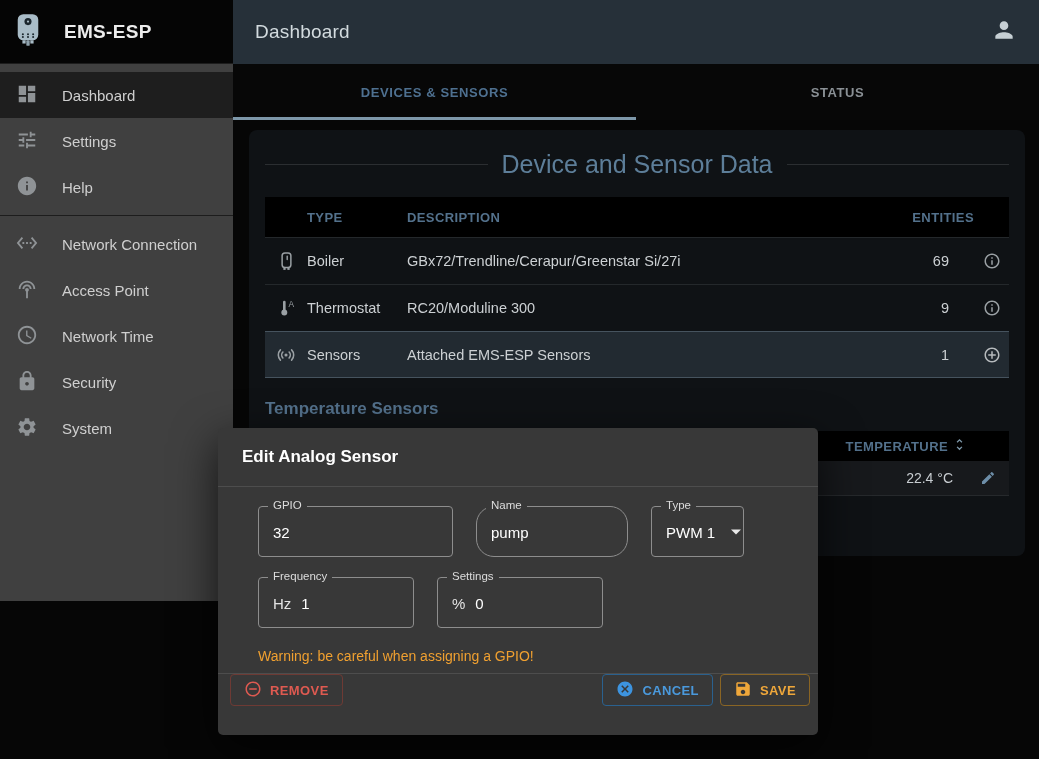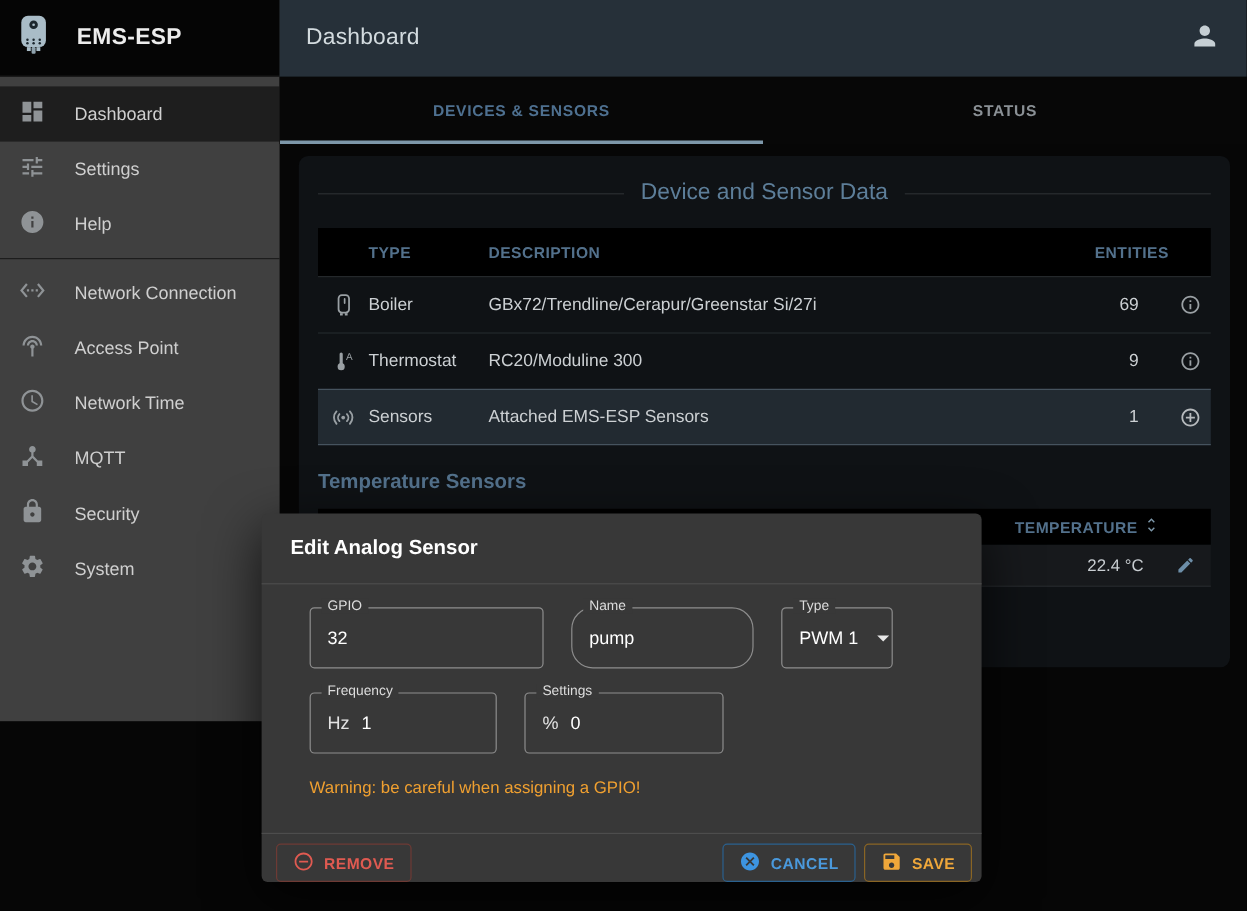--- a/index.html
+++ b/index.html
@@ -29,21 +29,21 @@
   .tabbar { position:absolute; left:233px; top:64px; right:0; height:56px; display:flex; background:#070707; }
   .tab { flex:1; display:flex; align-items:center; justify-content:center; font-size:13px;
          font-weight:700; letter-spacing:.6px; color:#8a9095; cursor:pointer; }
   .tab.active { color:#4e7090; box-shadow:inset 0 -3px 0 #7d97a9; }
 
   
   .card { position:absolute; left:249px; top:130px; width:776px; height:426px;
           background:#0f1215; border-radius:8px; padding:16px; }
   .card-title-row { display:flex; align-items:center; gap:14px; margin:4px 0 18px; }
   .card-title-row .line { flex:1; height:1px; background:#2b2e31; }
-  .card-title { color:#5d7e99; font-size:19px; }
+  .card-title { color:#5d7e99; font-size:25px; }
 
   .dev-header, .dev-row { display:flex; align-items:center; }
   .dev-header { height:40px; background:#000; color:#53718c; font-size:13px; font-weight:700; letter-spacing:.4px; }
   .dev-row { height:47px; border-top:1px solid #24282b; color:#ccd0d3; font-size:14.5px; cursor:pointer; }
   .dev-row.selected { background:#222a31; border-top:1px solid #46535e; border-bottom:1px solid #46535e; }
   .c-icon { width:42px; display:flex; justify-content:center; }
   .c-type { width:100px; }
   .c-desc { flex:1; }
   .c-ent  { width:170px; text-align:right; }
   .dev-row .c-ent { padding-right:25px; }
@@ -70,22 +70,22 @@
   .field label { position:absolute; top:-8px; left:9px; background:#383838; padding:0 5px;
                  font-size:11.5px; color:#dcdcdc; }
   .field .value { position:absolute; left:14px; top:50%; transform:translateY(-50%);
                   display:flex; align-items:center; gap:10px; font-size:15px; font-weight:500; color:#ffffff; }
   .field .prefix { color:#e3e3e3; }
   .f-gpio { width:195px; } .f-name { width:152px;border-radius:18px; } .f-type { width:93px; cursor:pointer; }
   .f-freq { width:156px; } .f-duty { width:166px; }
   .caret { width:0; height:0; border-left:5px solid transparent; border-right:5px solid transparent;
            border-top:5px solid #e8e8e8; margin-left:6px; }
   .warning { color:#f0a030; font-size:14px; margin:2px 0 0; }
-  .dialog-footer { position:absolute; left:0; right:0; bottom:0; height:41px;
-                   border-top:1px solid #4d4d4d; display:flex; align-items:flex-end; padding:0 8px 0 12px; gap:7px; }
+  .dialog-footer { position:absolute; left:0; right:0; bottom:0; height:62px;
+                   border-top:1px solid #4d4d4d; display:flex; align-items:flex-start; padding:0 8px 0 12px; gap:7px; }
   .btn { height:32px; display:flex; align-items:center; gap:8px; padding:0 13px; border-radius:4px;
          border:1px solid; background:transparent; font-family:"Liberation Sans",sans-serif;
          font-size:13px; font-weight:700; letter-spacing:.4px; cursor:pointer; }
   .btn-remove { color:#df5a51; border-color:#6e3a34; }
   .btn-cancel { color:#4a99dc; border-color:#2a618f; }
   .btn-save   { color:#efa73a; border-color:#8a6524; }
   .spacer { flex:1; }
 </style>
 </head>
 <body>
@@ -157,28 +157,20 @@
       <span>
         <svg width="22" height="22" viewBox="0 0 24 24" class="nav-icon">
             <path d="M11.99 2C6.47 2 2 6.48 2 12s4.47 10 9.99 10C17.52 22 22 17.52 22 12S17.52 2 11.99 2zM12 20c-4.42 0-8-3.58-8-8s3.58-8 8-8 8 3.58 8 8-3.58 8-8 8zm.5-13H11v6l5.25 3.15.75-1.23-4.5-2.67z"></path>
           </svg>
       </span>
       <span>Network Time</span>
     </div>
     <div class="nav-item">
       <span>
         <svg width="22" height="22" viewBox="0 0 24 24" class="nav-icon">
-            <path d="M17 16l-4-4V8.82C14.16 8.4 15 7.3 15 6c0-1.66-1.34-3-3-3S9 4.34 9 6c0 1.3.84 2.4 2 2.82V12l-4 4H3v5h5v-3.05l4-4.2 4 4.2V21h5v-5h-4z"></path>
-          </svg>
-      </span>
-      <span>MQTT</span>
-    </div>
-    <div class="nav-item">
-      <span>
-        <svg width="22" height="22" viewBox="0 0 24 24" class="nav-icon">
             <path d="M18 8h-1V6c0-2.76-2.24-5-5-5S7 3.24 7 6v2H6c-1.1 0-2 .9-2 2v10c0 1.1.9 2 2 2h12c1.1 0 2-.9 2-2V10c0-1.1-.9-2-2-2zm-6 9c-1.1 0-2-.9-2-2s.9-2 2-2 2 .9 2 2-.9 2-2 2zM9 8V6c0-1.66 1.34-3 3-3s3 1.34 3 3v2H9z"></path>
           </svg>
       </span>
       <span>Security</span>
     </div>
     <div class="nav-item">
       <span>
         <svg width="22" height="22" viewBox="0 0 24 24" class="nav-icon">
             <path d="M19.14 12.94c.04-.3.06-.61.06-.94 0-.32-.02-.64-.07-.94l2.03-1.58c.18-.14.23-.41.12-.61l-1.92-3.32c-.12-.22-.37-.29-.59-.22l-2.39.96c-.5-.38-1.03-.7-1.62-.94l-.36-2.54c-.04-.24-.24-.41-.48-.41h-3.84c-.24 0-.43.17-.47.41l-.36 2.54c-.59.24-1.13.57-1.62.94l-2.39-.96c-.22-.08-.47 0-.59.22L2.74 8.87c-.12.21-.08.47.12.61l2.03 1.58c-.05.3-.09.63-.09.94s.02.64.07.94l-2.03 1.58c-.18.14-.23.41-.12.61l1.92 3.32c.12.22.37.29.59.22l2.39-.96c.5.38 1.03.7 1.62.94l.36 2.54c.05.24.24.41.48.41h3.84c.24 0 .44-.17.47-.41l.36-2.54c.59-.24 1.13-.56 1.62-.94l2.39.96c.22.08.47 0 .59-.22l1.92-3.32c.12-.22.07-.47-.12-.61l-2.01-1.58zM12 15.6c-1.98 0-3.6-1.62-3.6-3.6s1.62-3.6 3.6-3.6 3.6 1.62 3.6 3.6-1.62 3.6-3.6 3.6z"></path>
           </svg>

